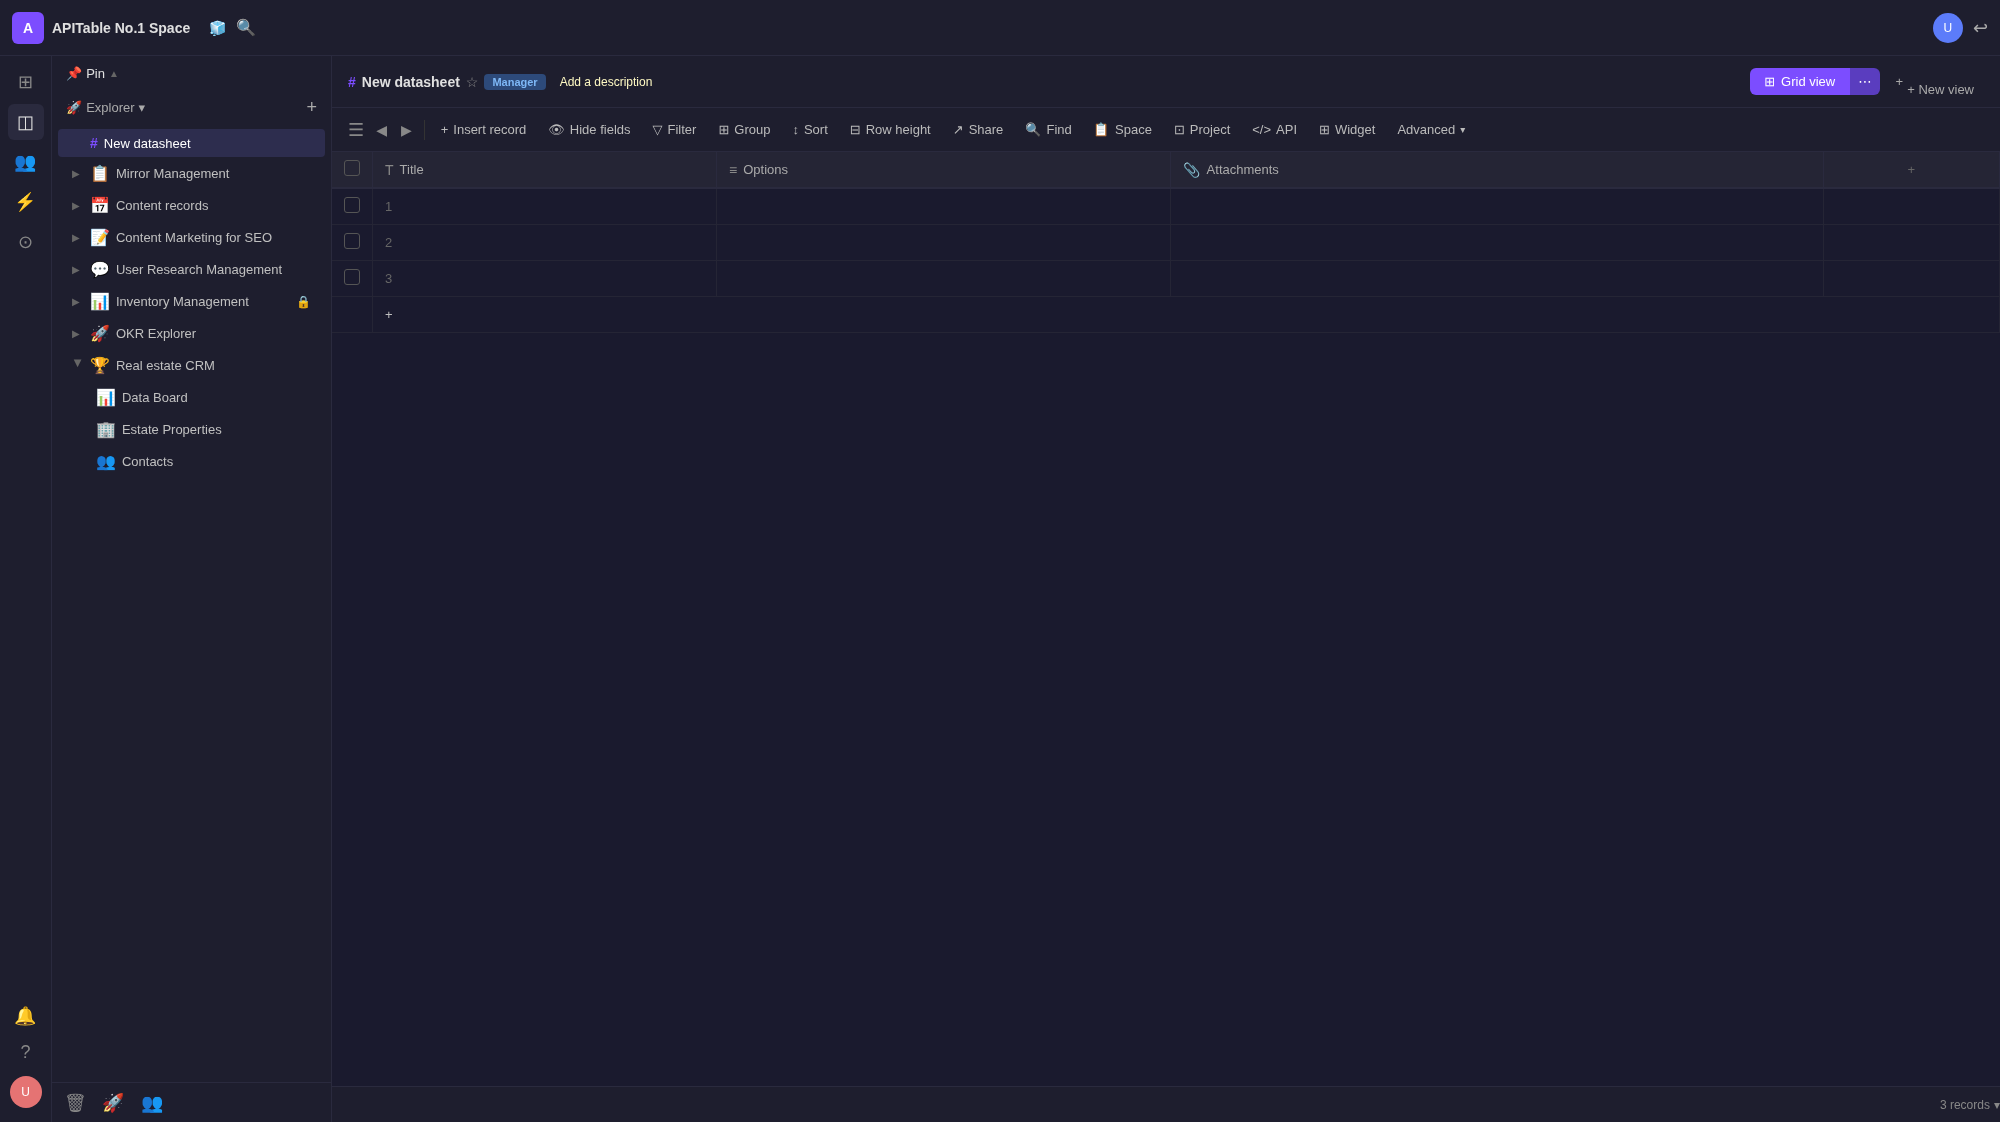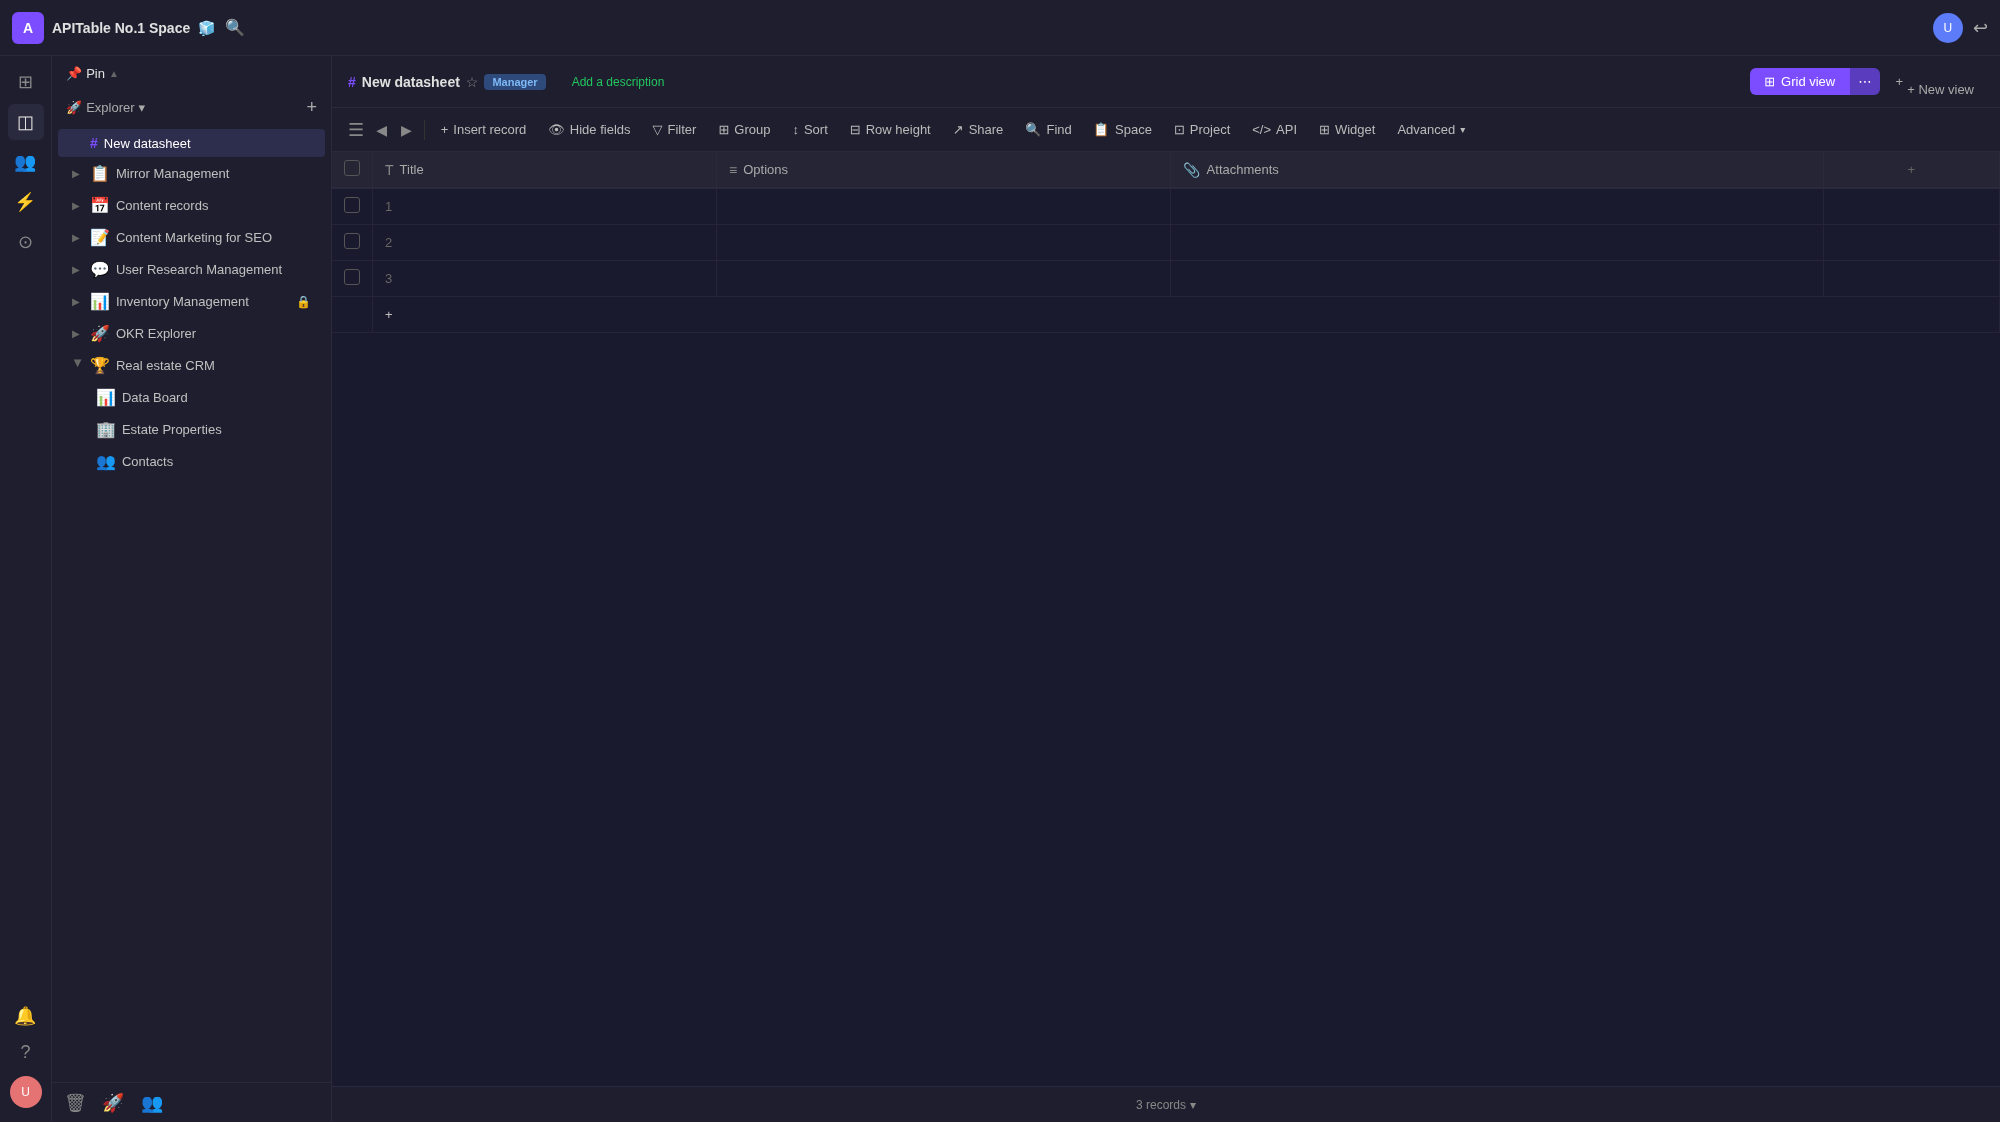--- a/index.html
+++ b/index.html
@@ -1,21 +1,21 @@
 <!DOCTYPE html>
 <html><head>
   <meta charset="utf-8">
   <style>
     * { box-sizing: border-box; margin: 0; padding: 0; }
     body { background: #1a1a2e; color: #e0e0e0; font-family: -apple-system, BlinkMacSystemFont, 'Segoe UI', sans-serif; font-size: 13px; height: 1122px; width: 2000px; overflow: hidden; display: flex; flex-direction: column; }
 
     
     .top-bar { height: 56px; background: #1e1e2e; display: flex; align-items: center; padding: 0 12px; border-bottom: 1px solid #2a2a3e; flex-shrink: 0; }
     .workspace-avatar { width: 32px; height: 32px; background: #7c4dff; border-radius: 6px; display: flex; align-items: center; justify-content: center; font-weight: bold; color: white; font-size: 14px; margin-right: 8px; }
-    .workspace-name { font-weight: 600; color: #e0e0e0; font-size: 14px; display: flex; align-items: flex-start; gap: 8px; }
+    .workspace-name { font-weight: 600; color: #e0e0e0; font-size: 14px; display: flex; align-items: flex-start; gap: 19px; }
     .search-icon-btn { margin-left: 10px; color: #888; cursor: pointer; background: none; border: none; color: #aaa; font-size: 16px; }
     .top-bar-right { margin-left: auto; display: flex; align-items: center; gap: 10px; }
     .avatar-circle { width: 30px; height: 30px; border-radius: 50%; background: #5c7cfa; display: flex; align-items: center; justify-content: center; font-size: 12px; color: white; overflow: hidden; }
     .icon-btn { background: none; border: none; color: #aaa; cursor: pointer; font-size: 18px; display: flex; align-items: center; }
 
     
     .main { display: flex; flex: 1; overflow: hidden; }
 
     
     .sidebar-icons { width: 52px; background: #1e1e2e; display: flex; flex-direction: column; align-items: center; padding: 8px 0; gap: 4px; border-right: 1px solid #2a2a3e; flex-shrink: 0; }
@@ -50,21 +50,21 @@
 
     
     .content-area { flex: 1; display: flex; flex-direction: column; background: #1a1a2e; overflow: hidden; }
 
     
     .sheet-header { height: 52px; background: #1e1e2e; display: flex; align-items: center; padding: 0 16px; border-bottom: 1px solid #2a2a3e; gap: 10px; flex-shrink: 0; }
     .sheet-name { display: flex; align-items: center; gap: 6px; font-weight: 600; color: #e0e0e0; font-size: 14px; }
     .sheet-name .hash-icon { color: #7c4dff; }
     .manager-badge { background: #2d4a7a; color: #7eb8f7; font-size: 11px; padding: 2px 8px; border-radius: 4px; }
     .star-btn { background: none; border: none; color: #888; cursor: pointer; font-size: 14px; }
-    .description { color: #22c55e; font-size: 12px; margin-left: 16px; }
+    .description { color: #fef9c3; font-size: 12px; margin-left: 4px; }
     .sheet-header-right { margin-left: auto; display: flex; align-items: center; }
     .view-btn { display: flex; align-items: center; gap: 6px; background: #7c4dff; color: white; border: none; padding: 6px 14px; border-radius: 6px; cursor: pointer; font-size: 13px; }
     .view-menu-btn { background: #5a3dbf; border: none; color: white; padding: 6px 8px; border-radius: 0 6px 6px 0; cursor: pointer; border-left: 1px solid #7c4dff; }
     .new-view-btn { display: flex; align-items: center; gap: 4px; background: none; border: none; color: #aaa; cursor: pointer; font-size: 13px; padding: 6px 10px; margin-left: 6px; }
 
     
     .toolbar { height: 44px; background: #1e1e2e; display: flex; align-items: center; padding: 0 12px; border-bottom: 1px solid #2a2a3e; gap: 2px; flex-shrink: 0; }
     .toolbar-separator { width: 1px; height: 20px; background: #333; margin: 0 4px; }
     .toolbar-nav { display: flex; gap: 2px; }
     .toolbar-btn { display: flex; align-items: center; gap: 5px; background: none; border: none; color: #bbb; cursor: pointer; padding: 5px 10px; border-radius: 4px; font-size: 13px; white-space: nowrap; }
@@ -76,21 +76,21 @@
     .grid-table { width: 100%; border-collapse: collapse; min-width: 800px; }
     .grid-table th { background: #252535; color: #aaa; font-weight: 500; text-align: left; padding: 8px 12px; border-right: 1px solid #2a2a3e; border-bottom: 2px solid #2a2a3e; font-size: 13px; position: sticky; top: 0; z-index: 5; }
     .grid-table th:first-child { width: 40px; text-align: center; }
     .grid-table td { border-right: 1px solid #252535; border-bottom: 1px solid #252535; padding: 8px 12px; height: 36px; color: #c0c0c0; font-size: 13px; }
     .grid-table td:first-child { text-align: center; color: #666; }
     .grid-table .add-col-th { text-align: center; color: #666; background: #252535; }
     .add-row-cell { padding: 8px 12px; color: #666; }
     .col-header { display: flex; align-items: center; gap: 6px; }
     .col-type-icon { font-size: 14px; color: #888; }
     .checkbox-cell { width: 16px; height: 16px; border: 1px solid #555; border-radius: 3px; display: inline-block; }
-    .records-info { position: sticky; bottom: 0; height: 36px; background: #1e1e2e; display: flex; align-items: center; justify-content: center; color: #888; font-size: 12px; border-top: 1px solid #2a2a3e; cursor: pointer; gap: 4px; }
+    .records-info { position: sticky; bottom: 0; height: 36px; background: #1e1e2e; display: flex; align-items: center; justify-content: flex-end; color: #888; font-size: 12px; border-top: 1px solid #2a2a3e; cursor: pointer; gap: 4px; }
   </style>
 </head>
 <body>
 
 <div class="top-bar">
   <div class="workspace-avatar">
     <span>A</span>
   </div>
   <div class="workspace-name">
     <span>APITable No.1 Space</span>

